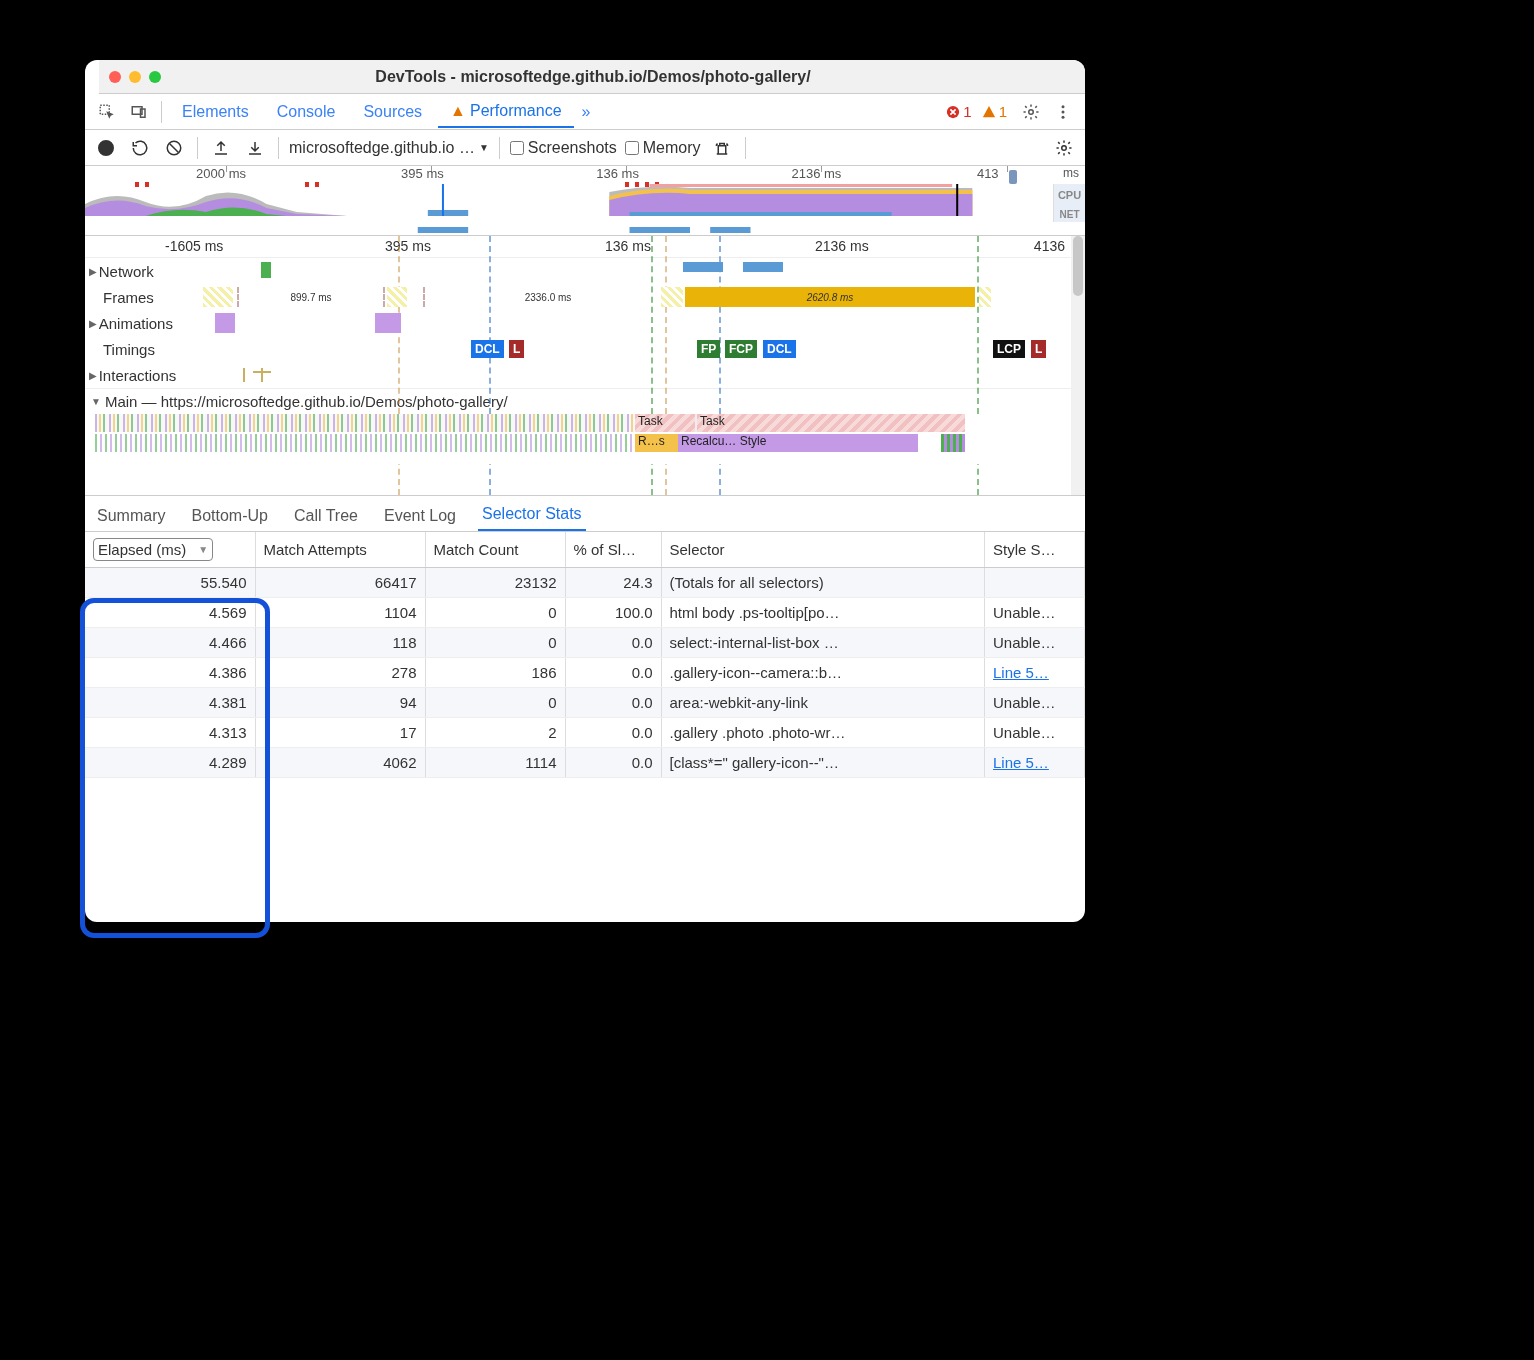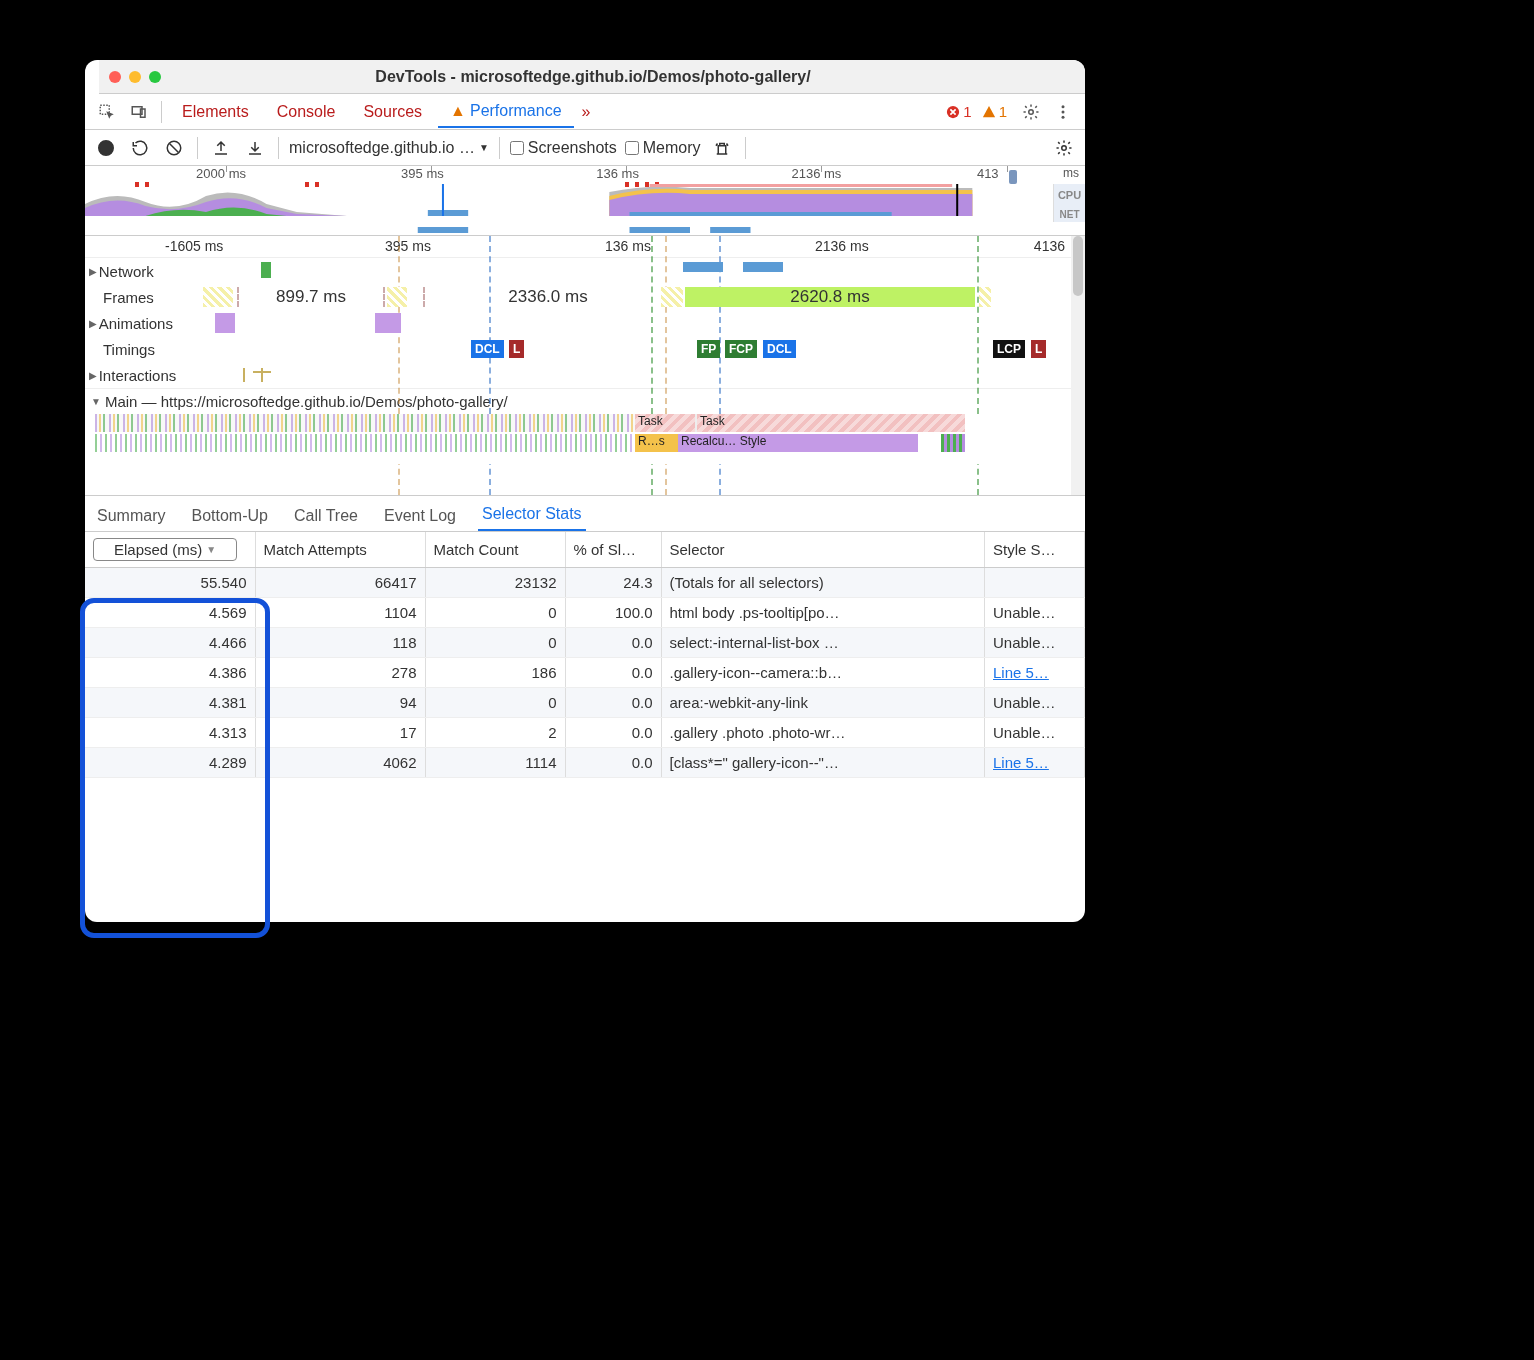--- a/index.html
+++ b/index.html
@@ -49,21 +49,21 @@
     height: 36px;
     display: flex;
     align-items: center;
     border-bottom: 1px solid #ccc;
     padding: 0 8px;
     gap: 4px;
     flex: none;
   }
   .tabstrip .iconbtn { width: 28px; height: 28px; display:flex; align-items:center; justify-content:center; color:#555; cursor:pointer;}
   .tabstrip .divider { width:1px; height:22px; background:#ccc; margin:0 4px;}
-  .tab { padding: 6px 12px; color:#b91c1c; cursor:pointer; font-size:16px; }
+  .tab { padding: 6px 12px; color:#3b82f6; cursor:pointer; font-size:16px; }
   .tab.active { color:#1a73e8; border-bottom:2px solid #1a73e8; font-weight:500;}
   .tab .warn-icon { color:#e37400; margin-right:4px;}
   .spacer { flex:1; }
   .badge-err { color:#d93025; font-weight:500; display:flex; align-items:center; gap:3px; margin-right:6px;}
   .badge-warn { color:#e37400; font-weight:500; display:flex; align-items:center; gap:3px; margin-right:6px;}
   .badge-err svg, .badge-warn svg { width:14px; height:14px;}
 
   
   .toolbar {
     height: 36px;
@@ -113,22 +113,22 @@
     background: #fff;
     height: 260px;
     overflow: hidden;
   }
   .flame-ruler { height:22px; position:relative; font-size:14px; color:#333; border-bottom:1px solid #eee;}
   .flame-ruler .ft { position:absolute; top:2px; white-space:nowrap;}
   .track { height:26px; display:flex; align-items:center; position:relative; font-size:15px;}
   .track-label { width:118px; padding-left:4px; display:flex; align-items:center; gap:2px; flex:none; color:#333;}
   .track-label .disc { font-size:10px; color:#666;}
   .track-body { flex:1; position:relative; height:100%;}
-  .frame-seg { position:absolute; top:3px; height:20px; display:flex; align-items:center; justify-content:center; font-size:17px; color:#333;}
-  .frame-seg.green { background:#bef264;}
+  .frame-seg { position:absolute; top:3px; height:20px; display:flex; align-items:center; justify-content:center; font-size:10px; color:#333;}
+  .frame-seg.green { background:#eab308;font-style:italic;}
   .frame-seg.stripe { background: repeating-linear-gradient(45deg,#f5f0a8,#f5f0a8 3px,#fff 3px,#fff 6px);}
   .frame-seg.dash { border-left:2px dashed #caa; border-right:2px dashed #caa;}
   .timing-badge { position:absolute; top:4px; height:18px; padding:0 4px; color:#fff; font-size:12px; font-weight:600; display:flex; align-items:center;}
   .tb-dcl { background:#1a73e8;}
   .tb-l   { background:#a52a2a;}
   .tb-fp  { background:#2e7d32;}
   .tb-fcp { background:#2e7d32;}
   .tb-lcp { background:#111;}
   .main-row { min-height:24px; border-top:1px solid #eee; padding:4px 6px; display:flex; align-items:center; gap:4px; font-size:15px;}
   .main-row .disc { font-size:10px; color:#666;}
@@ -172,22 +172,22 @@
   table.stats th:first-child { text-align:left;}
   table.stats td.sel, table.stats td.sty { text-align:left;}
   table.stats tbody tr:nth-child(odd){ background:#f5f7fa;}
   table.stats tbody tr:nth-child(even){ background:#fff;}
   table.stats th .sort { font-size:10px; color:#888; margin-left:4px;}
   .sorted-th {
     border: 1px solid #888;
     border-radius: 4px;
     display:inline-flex;
     align-items:center;
-    padding:2px 20px;
-    gap:0;
+    padding:2px 4px;
+    gap:8px;
   }
   a.link { color:#1a73e8; text-decoration:underline; cursor:pointer;}
 
   
   .highlight {
     position:absolute;
     border: 5px solid #1351d8;
     border-radius: 14px;
     pointer-events:none;
     z-index: 50;

